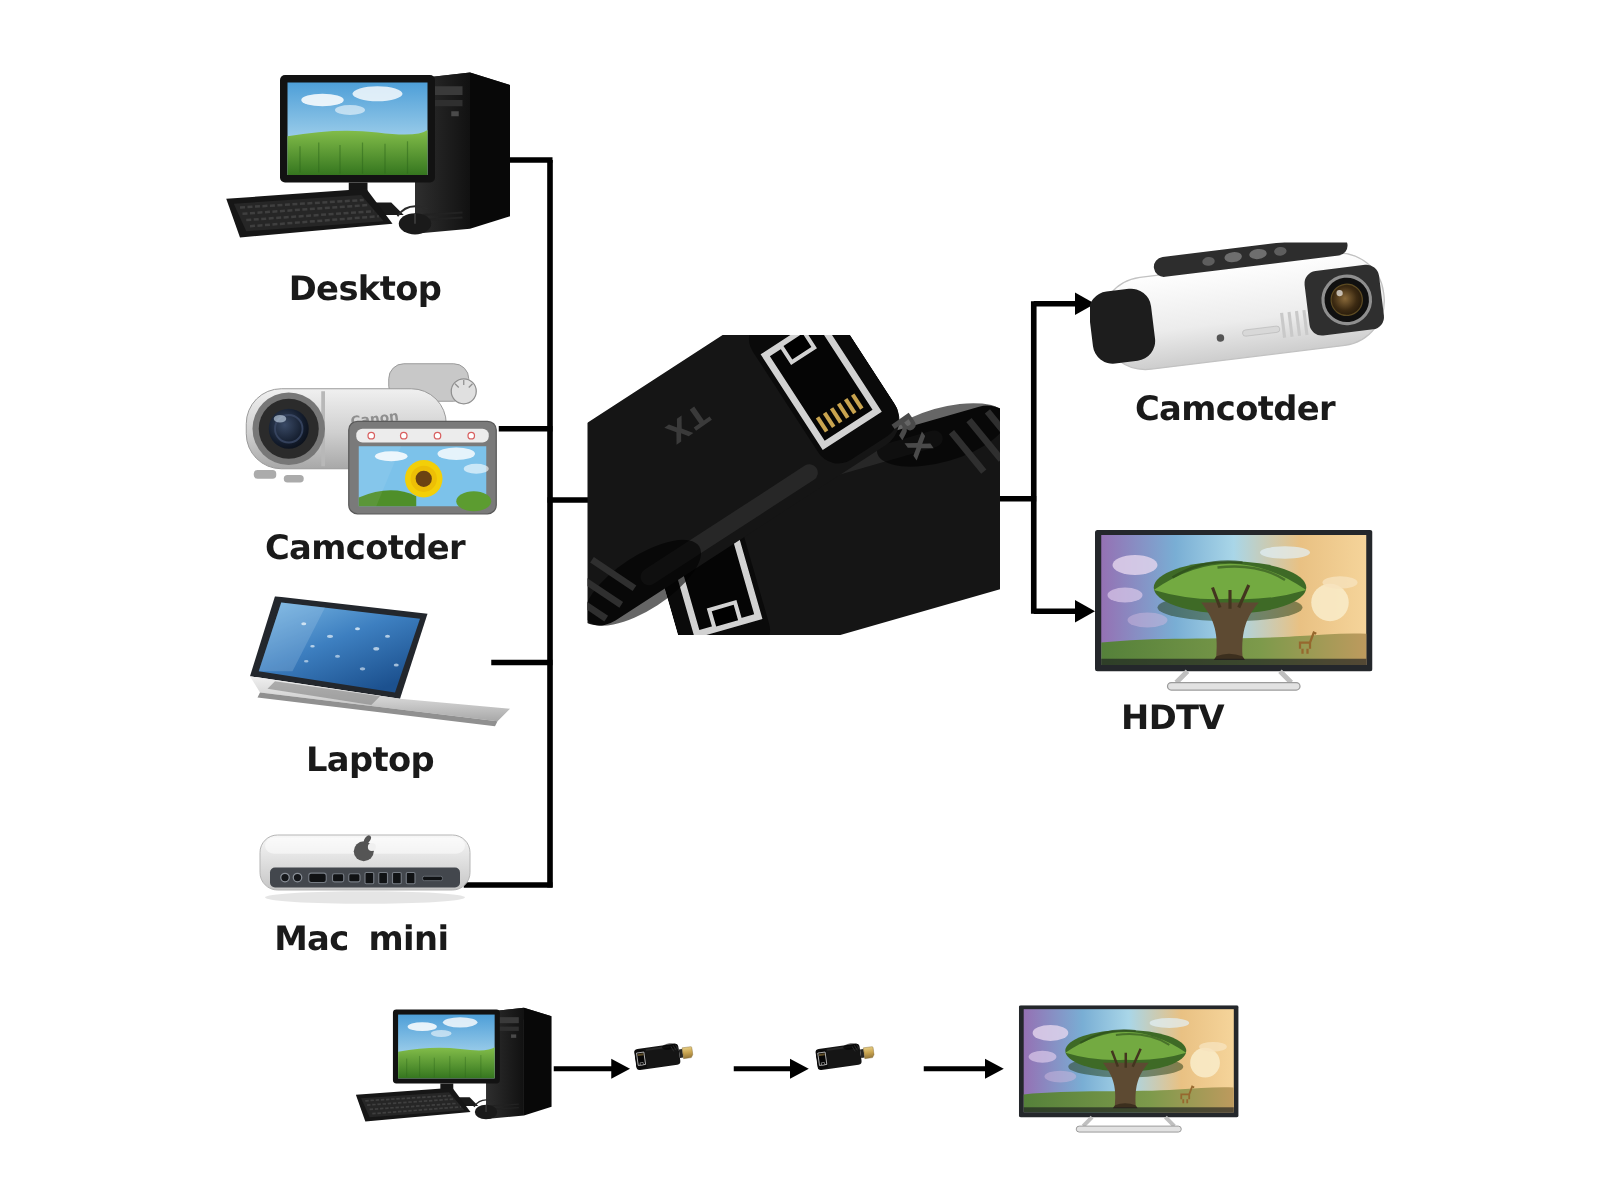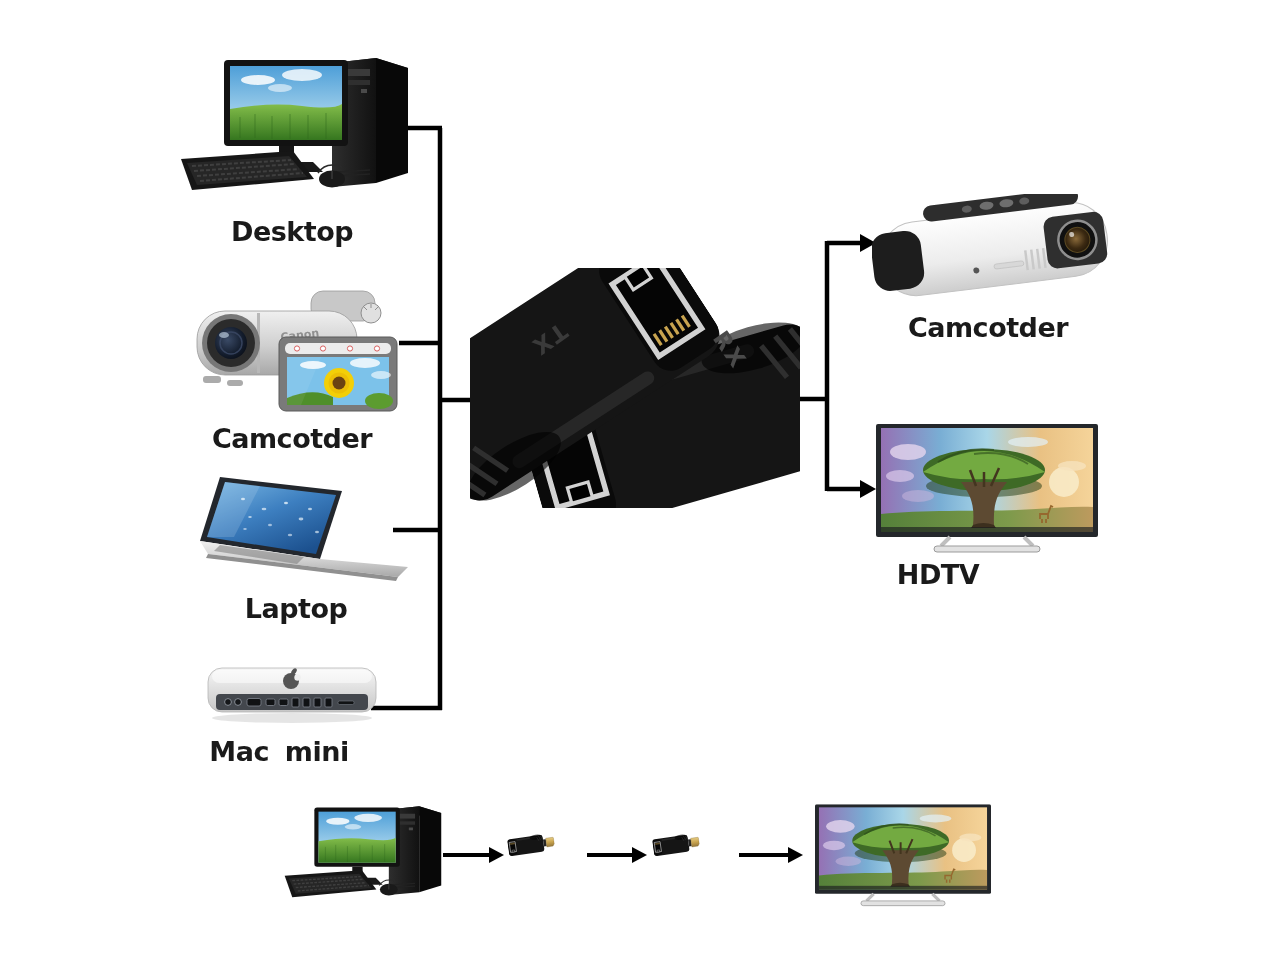--- a/index.html
+++ b/index.html
@@ -307,21 +307,21 @@
       <rect x="45" y="34.5" width="14" height="7.5" rx="2" fill="#101214" stroke="#767c84" stroke-width=".9"></rect>
       <rect x="64" y="35" width="9" height="6.5" rx="1.5" fill="#101214" stroke="#767c84" stroke-width=".9"></rect>
       <rect x="77" y="35" width="9" height="6.5" rx="1.5" fill="#101214" stroke="#767c84" stroke-width=".9"></rect>
       <rect x="90" y="34" width="7" height="9" rx="1" fill="#101214" stroke="#767c84" stroke-width=".9"></rect>
       <rect x="101" y="34" width="7" height="9" rx="1" fill="#101214" stroke="#767c84" stroke-width=".9"></rect>
       <rect x="112" y="34" width="7" height="9" rx="1" fill="#101214" stroke="#767c84" stroke-width=".9"></rect>
       <rect x="123" y="34" width="7" height="9" rx="1" fill="#101214" stroke="#767c84" stroke-width=".9"></rect>
       <rect x="136" y="37" width="16" height="3.5" rx="1.5" fill="#101214" stroke="#767c84" stroke-width=".6"></rect>
     </g>
   </svg>
-  <div class="lbl lbl-wide" style="left:279px;top:736px">Mac mini</div>
+  <div class="lbl lbl-wide" style="left:289px;top:736px">Mac mini</div>
 
   <svg class="dev" style="left:470px;top:268px" width="330" height="240" viewBox="0 0 330 240">
     <g transform="translate(22,64) rotate(-16) scale(1.22)">
       <use href="#sym-adapter"></use>
     </g>
     <g transform="translate(299,137) rotate(147) scale(1.22)">
       <use href="#sym-adapter"></use>
     </g>
     <text class="mark" transform="translate(90,54) rotate(145)" font-size="23" letter-spacing="2" fill="#3a3a3a">TX</text>
     <text class="mark" transform="translate(242,70) rotate(55)" font-size="23" letter-spacing="2" fill="#4a4a4a">RX</text>

